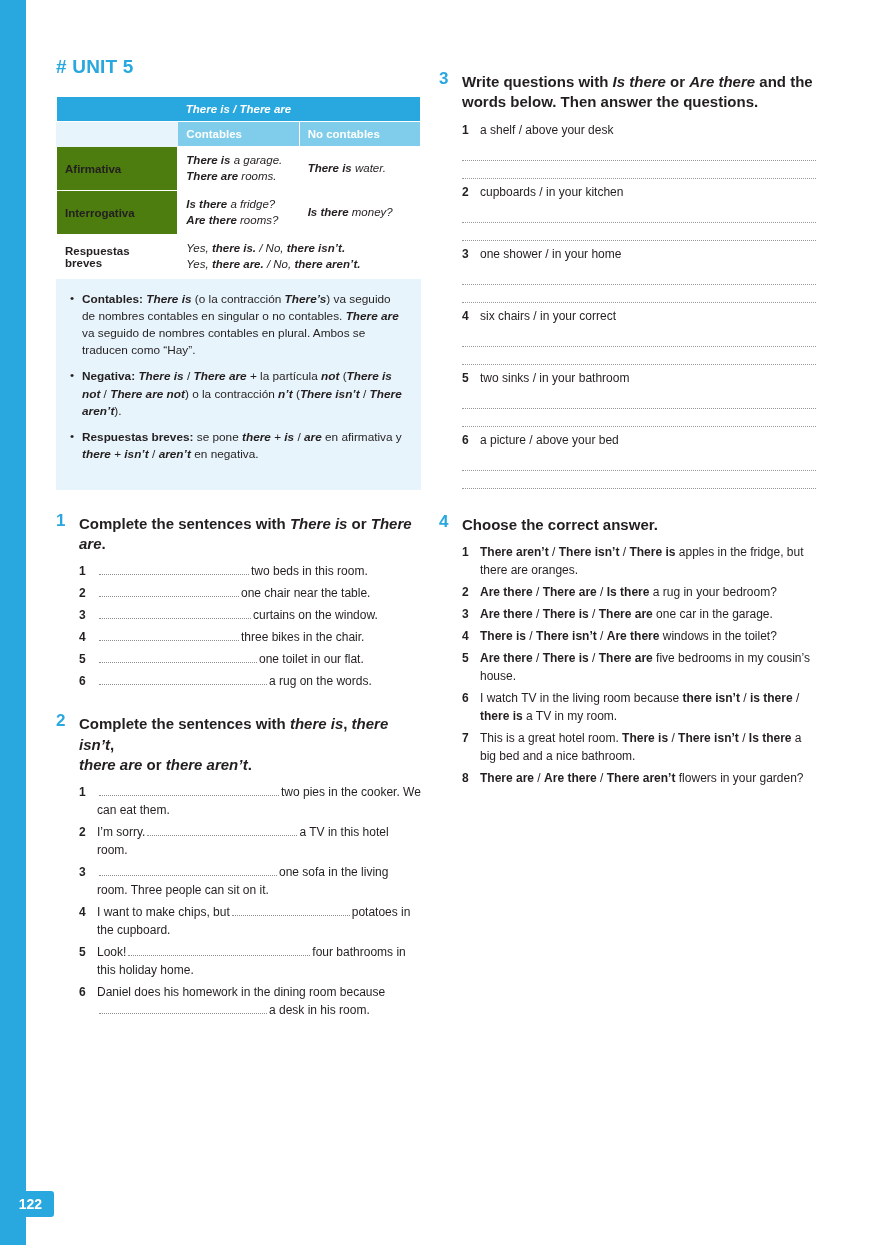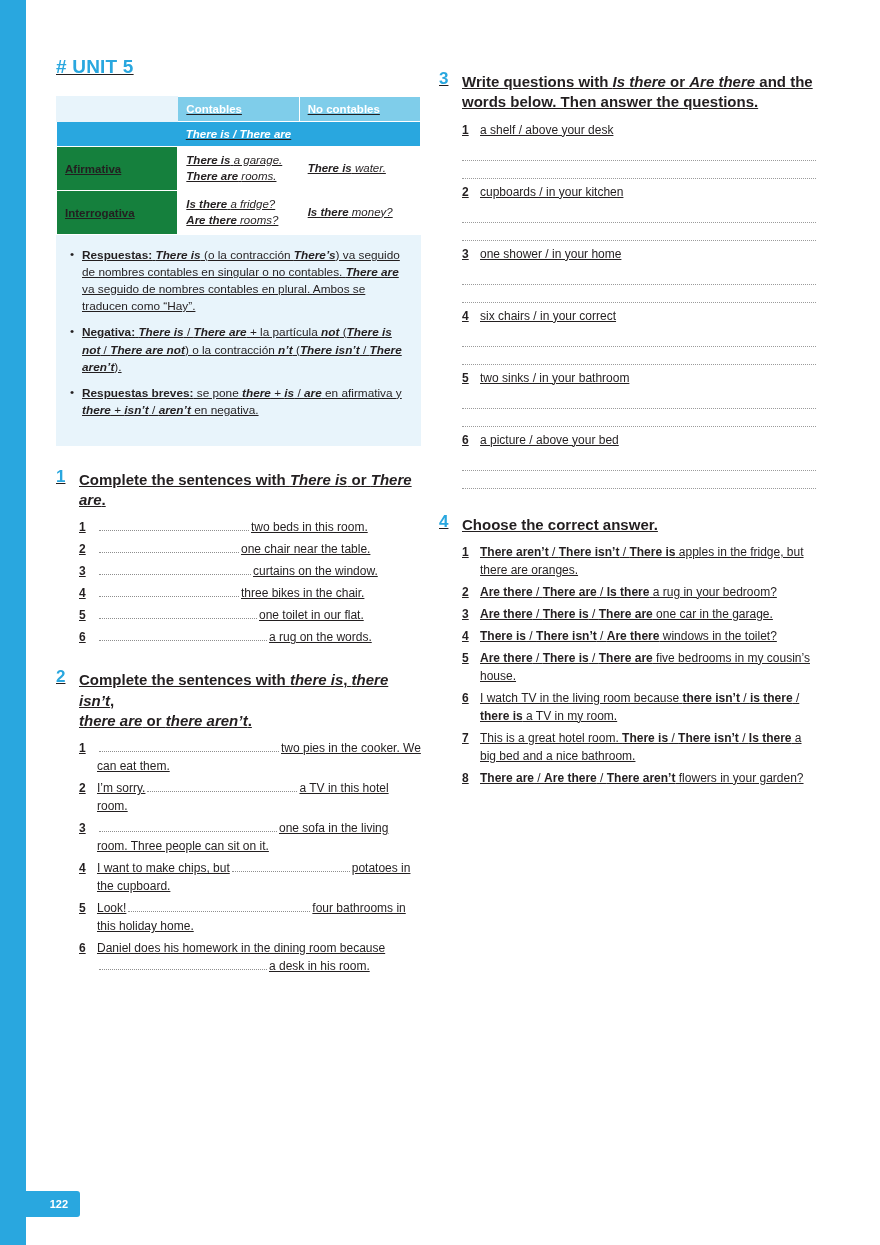--- a/index.html
+++ b/index.html
@@ -24,21 +24,20 @@
     background: #29a7df;
   }
   .content {
     position: absolute;
     left: 56px; top: 56px;
     width: 780px;
   }
   .cols {
     display: flex;
     gap: 18px;
-    text-decoration: underline;
   }
   .col-left { width: 365px; }
   .col-right { width: 377px; }
 
   .unit-title {
     color: #29a7df;
     font-size: 19px;
     font-weight: bold;
     letter-spacing: .2px;
     margin: 0 0 18px 0;
@@ -72,21 +71,21 @@
   }
   .ghead {
     background: #7fcdea;
     color: #ffffff;
     font-weight: bold;
     font-size: 11.5px;
     text-align: left;
   }
   .gcorner { background: #e8f4fb; border-color:#e8f4fb !important; }
   .rowlabel {
-    background: #15803d;
+    background: #4d7c0f;
     font-weight: bold;
     font-size: 11.5px;
     width: 92px;
   }
   .gcell { background: #ffffff; }
   .gcell i { font-style: italic; }
   .gcell b { font-weight: bold; font-style: italic; }
   .gcell .line { display:block; line-height: 1.35; }
   .short-row td { background:#ffffff; }
 
@@ -161,25 +160,25 @@
   }
   .ruled .rline {
     border-bottom: 1px dotted #9b9b9b;
     height: 17px;
   }
 
   
   .pagenum {
     position: absolute;
     left: 0; bottom: 28px;
-    width: 80px;
+    width: 54px;
     height: 26px;
     background: #29a7df;
     color: #ffffff;
-    font-size: 11px;
+    font-size: 14px;
     font-weight: bold;
     display: flex;
     align-items: center;
     justify-content: flex-end;
     padding-right: 12px;
     box-sizing: border-box;
     border-top-right-radius: 3px;
     border-bottom-right-radius: 3px;
   }
 </style>
@@ -193,26 +192,26 @@
     <div class="cols">
 
       <div class="col-left">
 
         <h1 class="unit-title"># UNIT 5</h1>
 
         <div class="gbox">
           <table class="gtable">
             <tbody>
                 <tr>
+              <td class="gtitle" colspan="3">There is / There are</td>
+            </tr>
+            <tr>
               <td class="gcorner"></td>
               <td class="ghead">Contables</td>
               <td class="ghead">No contables</td>
-            </tr>
-            <tr>
-              <td class="gtitle" colspan="3">There is / There are</td>
             </tr>
 
             <tr>
               <td class="rowlabel">Afirmativa</td>
               <td class="gcell">
                 <span class="line"><b>There is</b> <i>a garage.</i></span>
                 <span class="line"><b>There are</b> <i>rooms.</i></span>
               </td>
               <td class="gcell">
                 <span class="line"><b>There is</b> <i>water.</i></span>
@@ -224,27 +223,34 @@
               <td class="rowlabel">Interrogativa</td>
               <td class="gcell">
                 <span class="line"><b>Is there</b> <i>a fridge?</i></span>
                 <span class="line"><b>Are there</b> <i>rooms?</i></span>
               </td>
               <td class="gcell">
                 <span class="line"><b>Is there</b> <i>money?</i></span>
               </td>
             </tr>
 
+            <tr class="short-row">
+              <td class="rowlabel">Respuestas breves</td>
+              <td class="gcell" colspan="2">
+                <span class="line"><i>Yes,</i> <b>there is.</b> <i>/ No,</i> <b>there isn’t.</b></span>
+                <span class="line"><i>Yes,</i> <b>there are.</b> <i>/ No,</i> <b>there aren’t.</b></span>
+              </td>
+            </tr>
           </tbody>
             </table>
 
           <div class="notes">
             <ul>
               <li>
-                <b>Respuestas:</b> <span class="bi">There is</span> (o la contracción <span class="bi">There’s</span>) va seguido de nombres contables en singular o no contables. <span class="bi">There are</span> va seguido de nombres contables en plural. Ambos se traducen como “Hay”.
+                <b>Contables:</b> <span class="bi">There is</span> (o la contracción <span class="bi">There’s</span>) va seguido de nombres contables en singular o no contables. <span class="bi">There are</span> va seguido de nombres contables en plural. Ambos se traducen como “Hay”.
               </li>
               <li>
                 <b>Negativa:</b> <span class="bi">There is</span> / <span class="bi">There are</span> + la partícula <span class="bi">not</span> (<span class="bi">There is not</span> / <span class="bi">There are not</span>) o la contracción <span class="bi">n’t</span> (<span class="bi">There isn’t</span> / <span class="bi">There aren’t</span>).
               </li>
               <li>
                 <b>Respuestas breves:</b> se pone <span class="bi">there</span> + <span class="bi">is</span> / <span class="bi">are</span> en afirmativa y <span class="bi">there</span> + <span class="bi">isn’t</span> / <span class="bi">aren’t</span> en negativa.
               </li>
             </ul>
           </div>
         </div>

